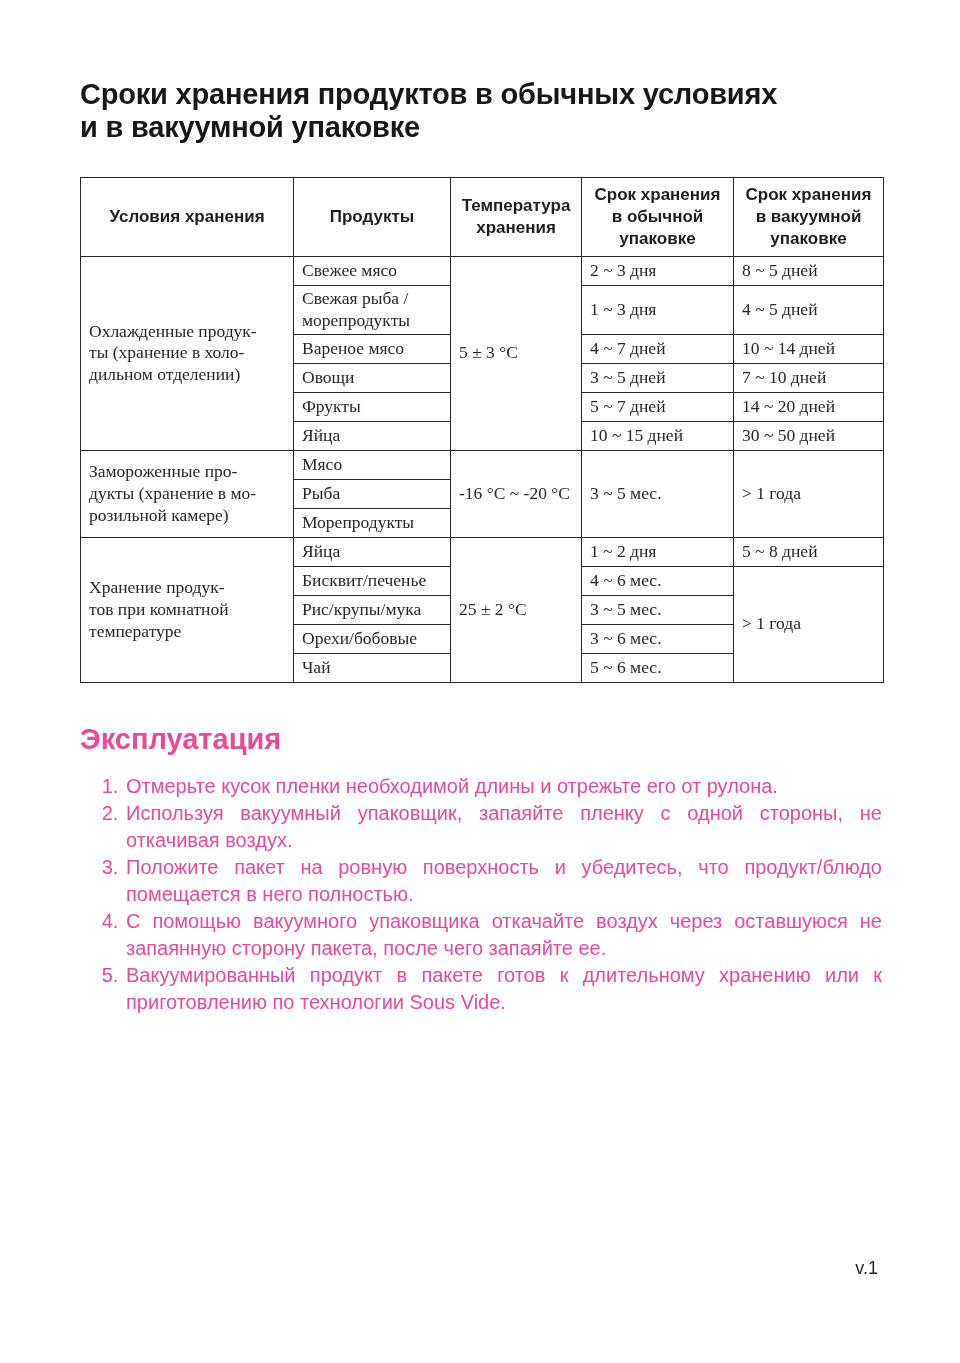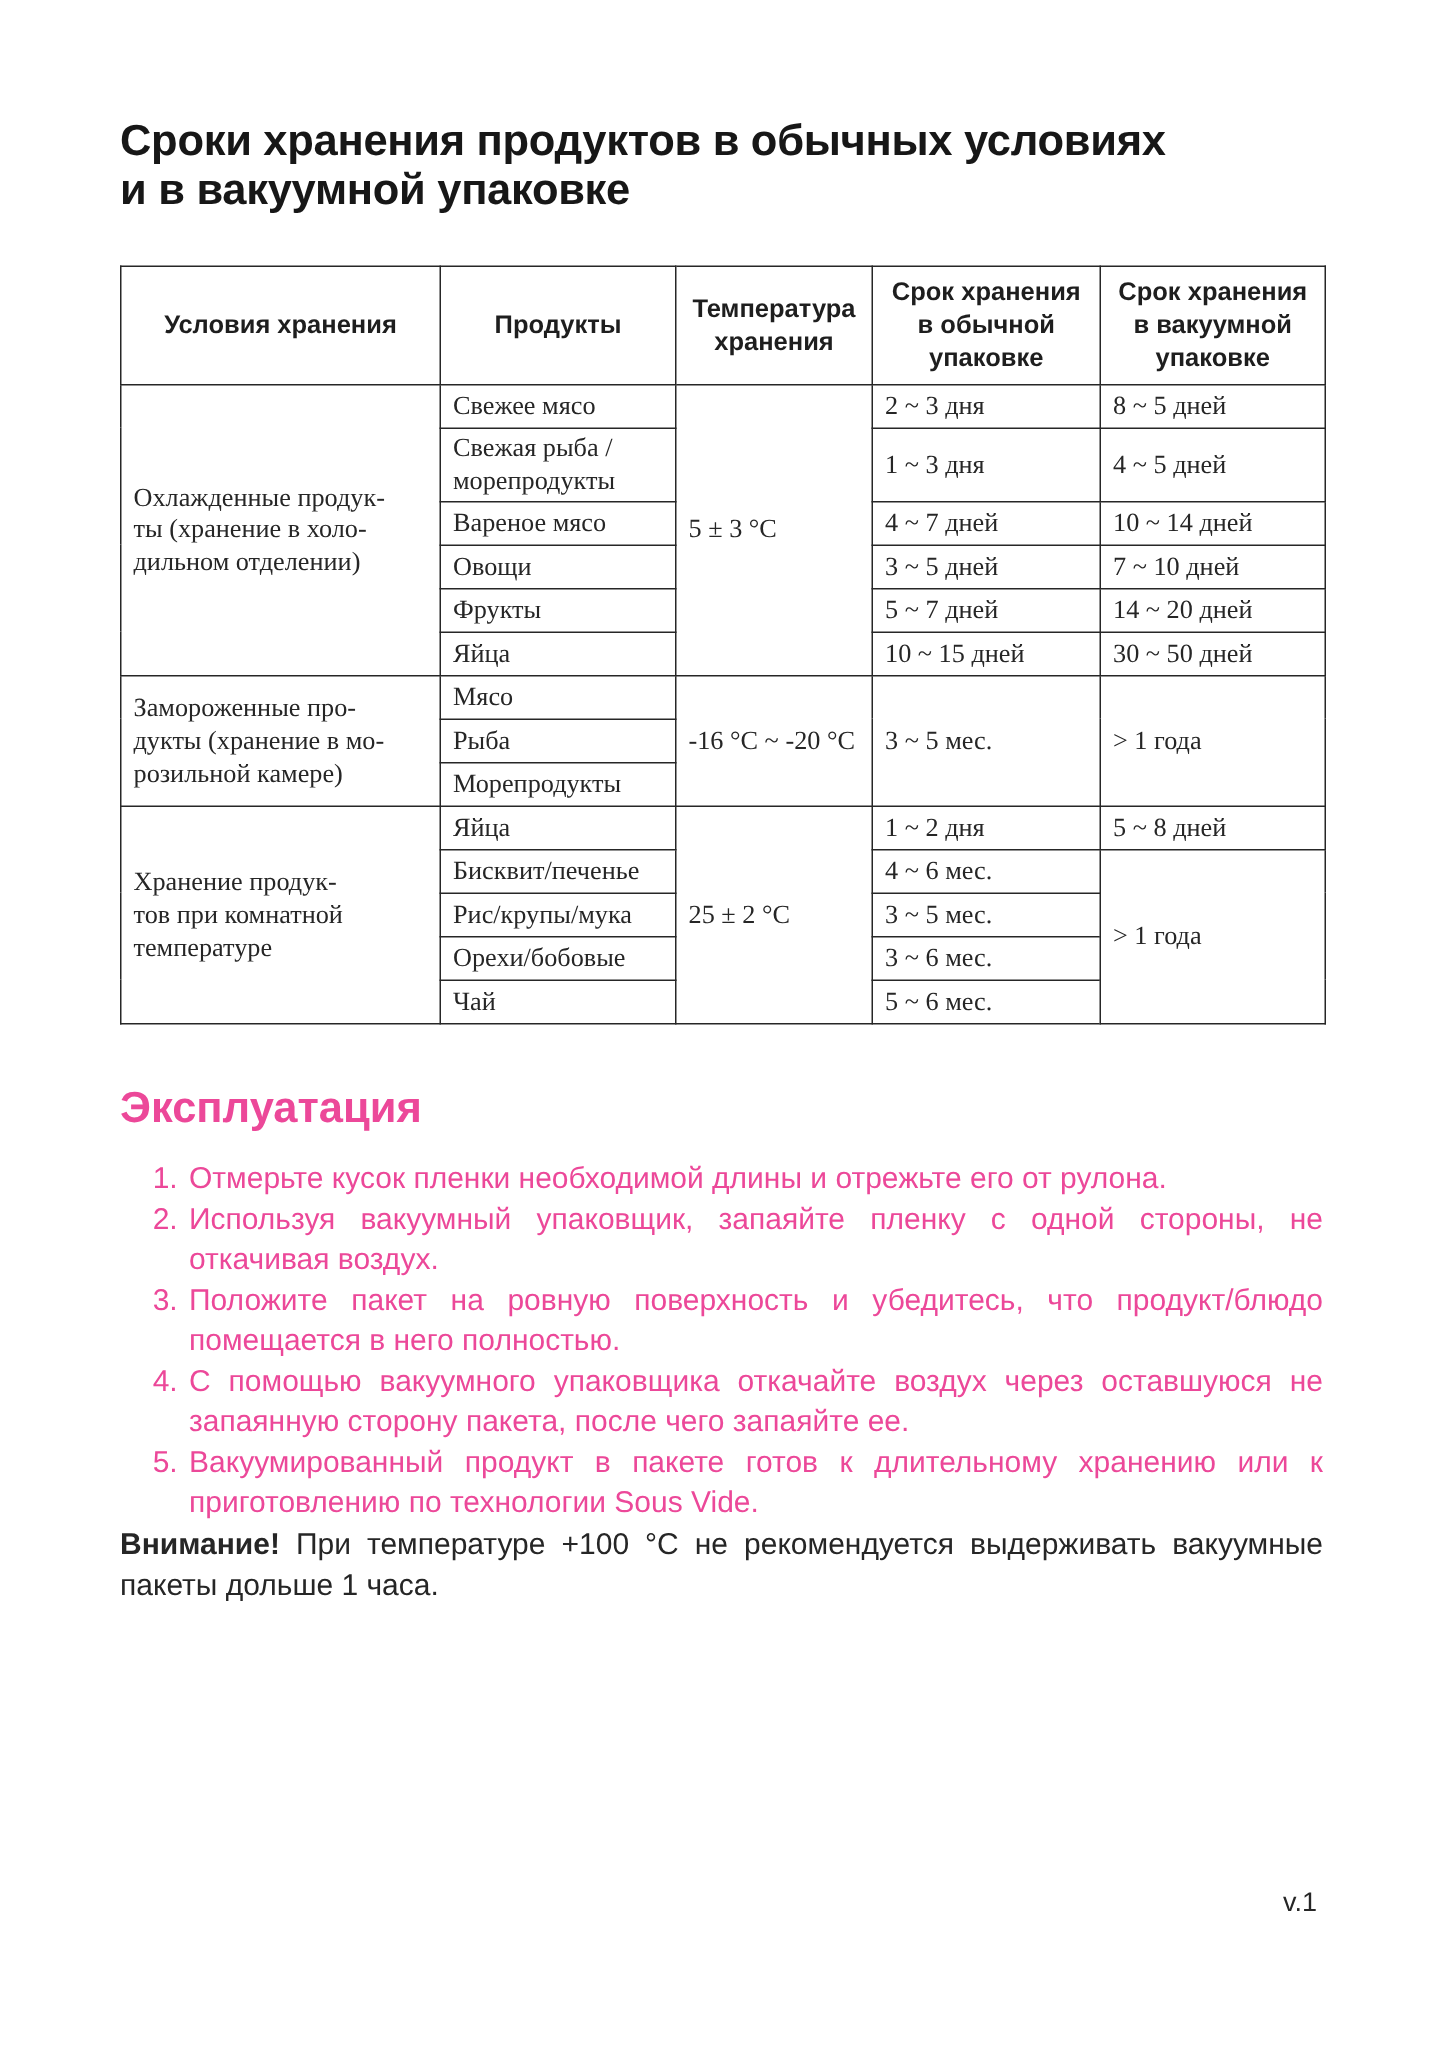--- a/index.html
+++ b/index.html
@@ -171,20 +171,16 @@
   <h2 class="op-heading">Эксплуатация</h2>
 
   <ol class="steps">
     <li><span>Отмерьте кусок пленки необходимой длины и отрежьте его от рулона.</span></li>
     <li><span>Используя вакуумный упаковщик, запаяйте пленку с одной стороны, не откачивая воздух.</span></li>
     <li><span>Положите пакет на ровную поверхность и убедитесь, что продукт/блюдо помещается в него полностью.</span></li>
     <li><span>С помощью вакуумного упаковщика откачайте воздух через оставшуюся не запаянную сторону пакета, после чего запаяйте ее.</span></li>
     <li><span>Вакуумированный продукт в пакете готов к длительному хранению или к приготовлению по технологии Sous Vide.</span></li>
   </ol>
 
-  <p class="warning">
-    <span class="lbl">Внимание!</span>
-    <span>При температуре +100 °C не рекомендуется выдерживать вакуумные пакеты дольше 1 часа.</span>
-  </p>
 
 </div>
 
 <div class="version">v.1</div>
 
 </body></html>

